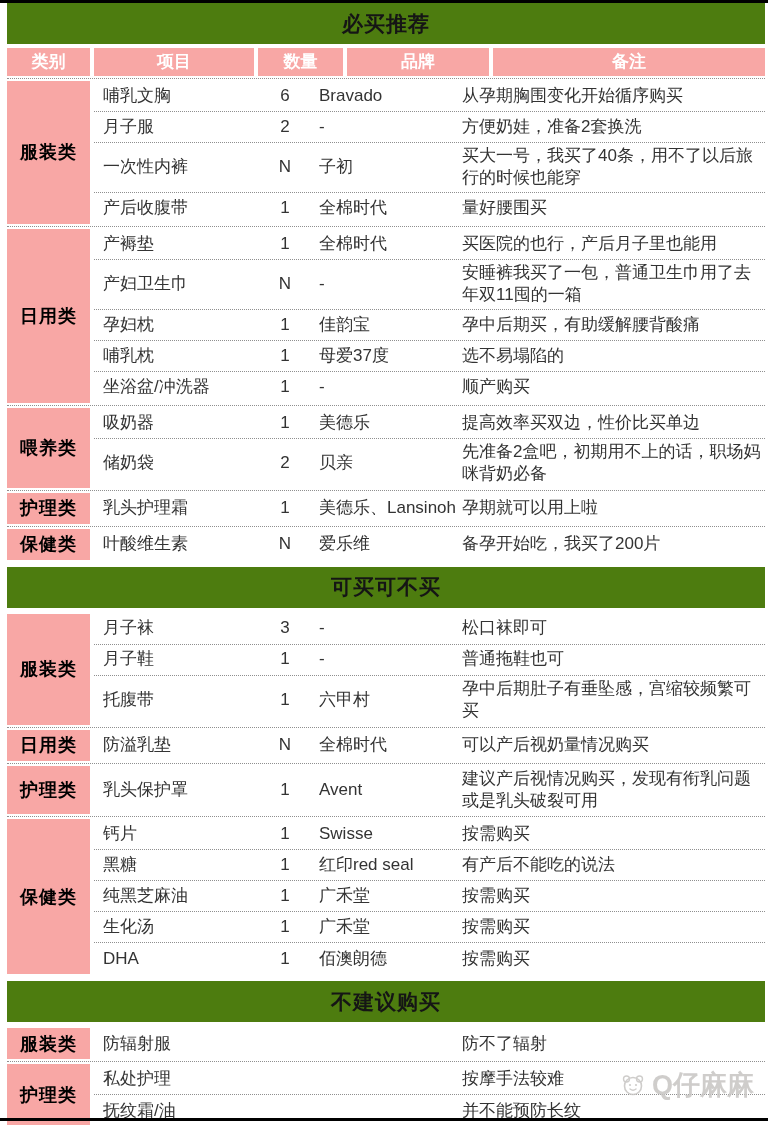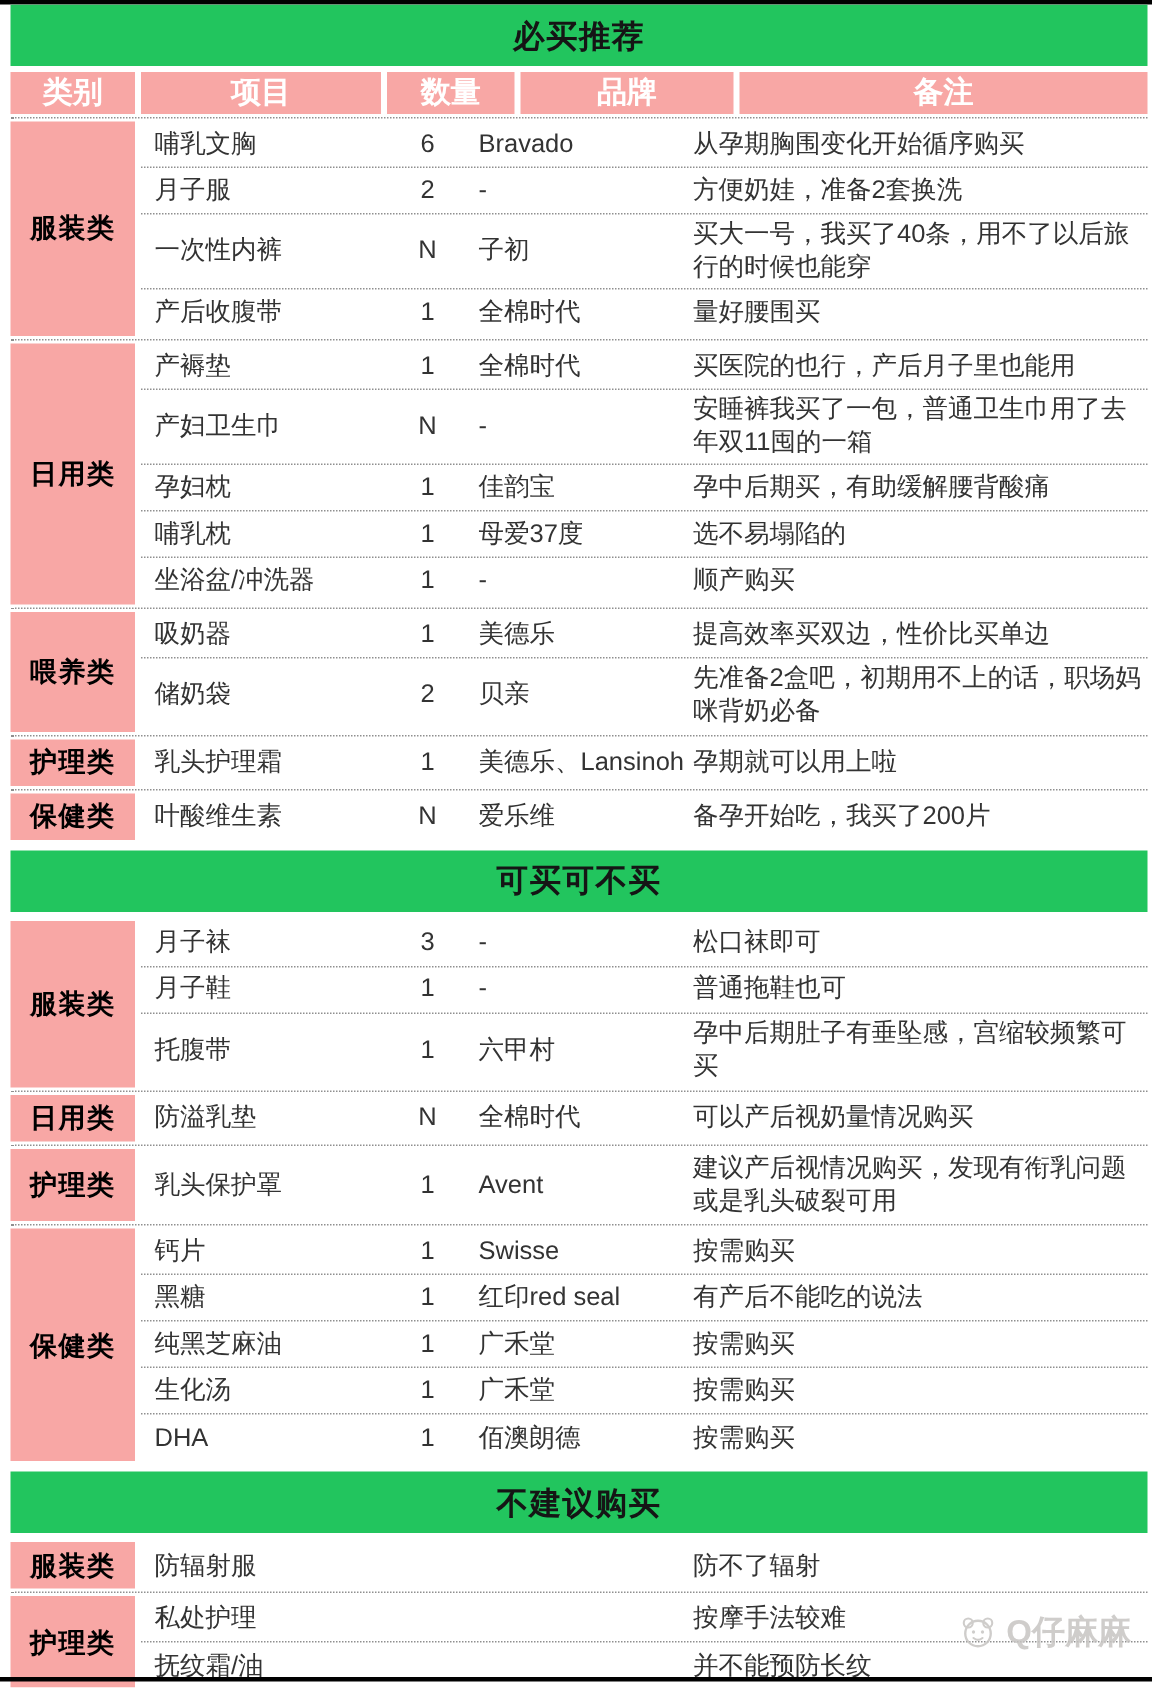--- a/index.html
+++ b/index.html
@@ -17,37 +17,37 @@
     overflow: hidden;
   }
   .page::after {
     content: "";
     position: absolute;
     left: 0; right: 0; bottom: 4px;
     border-bottom: 3px solid #000;
   }
   .section { margin-bottom: 5px; }
   .section-title {
-    background: #22c55e;
+    background: #4d7c0f;
     height: 41px;
     display: flex; align-items: center; justify-content: center;
     font-size: 21px; font-weight: bold; color: #151515;
     margin-bottom: 4px;
     letter-spacing: 1px;
   }
   .header-row {
     display: flex; gap: 4px;
     margin-bottom: 0;
     border-bottom: 1px dotted #8f8f8f;
     padding-bottom: 2px;
   }
   .hcell {
     background: #F8A7A5;
     color: #ffffff;
-    font-weight: bold; font-size: 20px;
+    font-weight: bold; font-size: 17px;
     height: 28px; line-height: 28px;
     text-align: center;
   }
   .w-cat   { width: 83px;  flex: none; }
   .w-item  { width: 160px; flex: none; }
   .w-qty   { width: 85px;  flex: none; }
   .w-brand { width: 142px; flex: none; }
   .w-note  { flex: 1; }
   .group {
     display: flex; gap: 4px;
@@ -76,21 +76,21 @@
   .row:last-child { border-bottom: none; }
   .c-item  { width: 160px; flex: none; padding-left: 9px; }
   .c-qty   { width: 62px;  flex: none; text-align: center; }
   .c-brand { width: 142px; flex: none; white-space: nowrap; padding-left: 3px; }
   .c-note  { flex: 1; padding-left: 4px; padding-right: 2px; }
   .watermark {
     position: absolute;
     right: 14px; bottom: 22px;
     display: flex; align-items: center; gap: 6px;
     color: #c7c5c3;
-    font-size: 22px;
+    font-size: 27px;
     font-weight: bold;
     opacity: 0.85;
     pointer-events: none;
   }
   .watermark svg { display: block; }
 </style>
 </head>
 <body>
 
 <div class="page">

